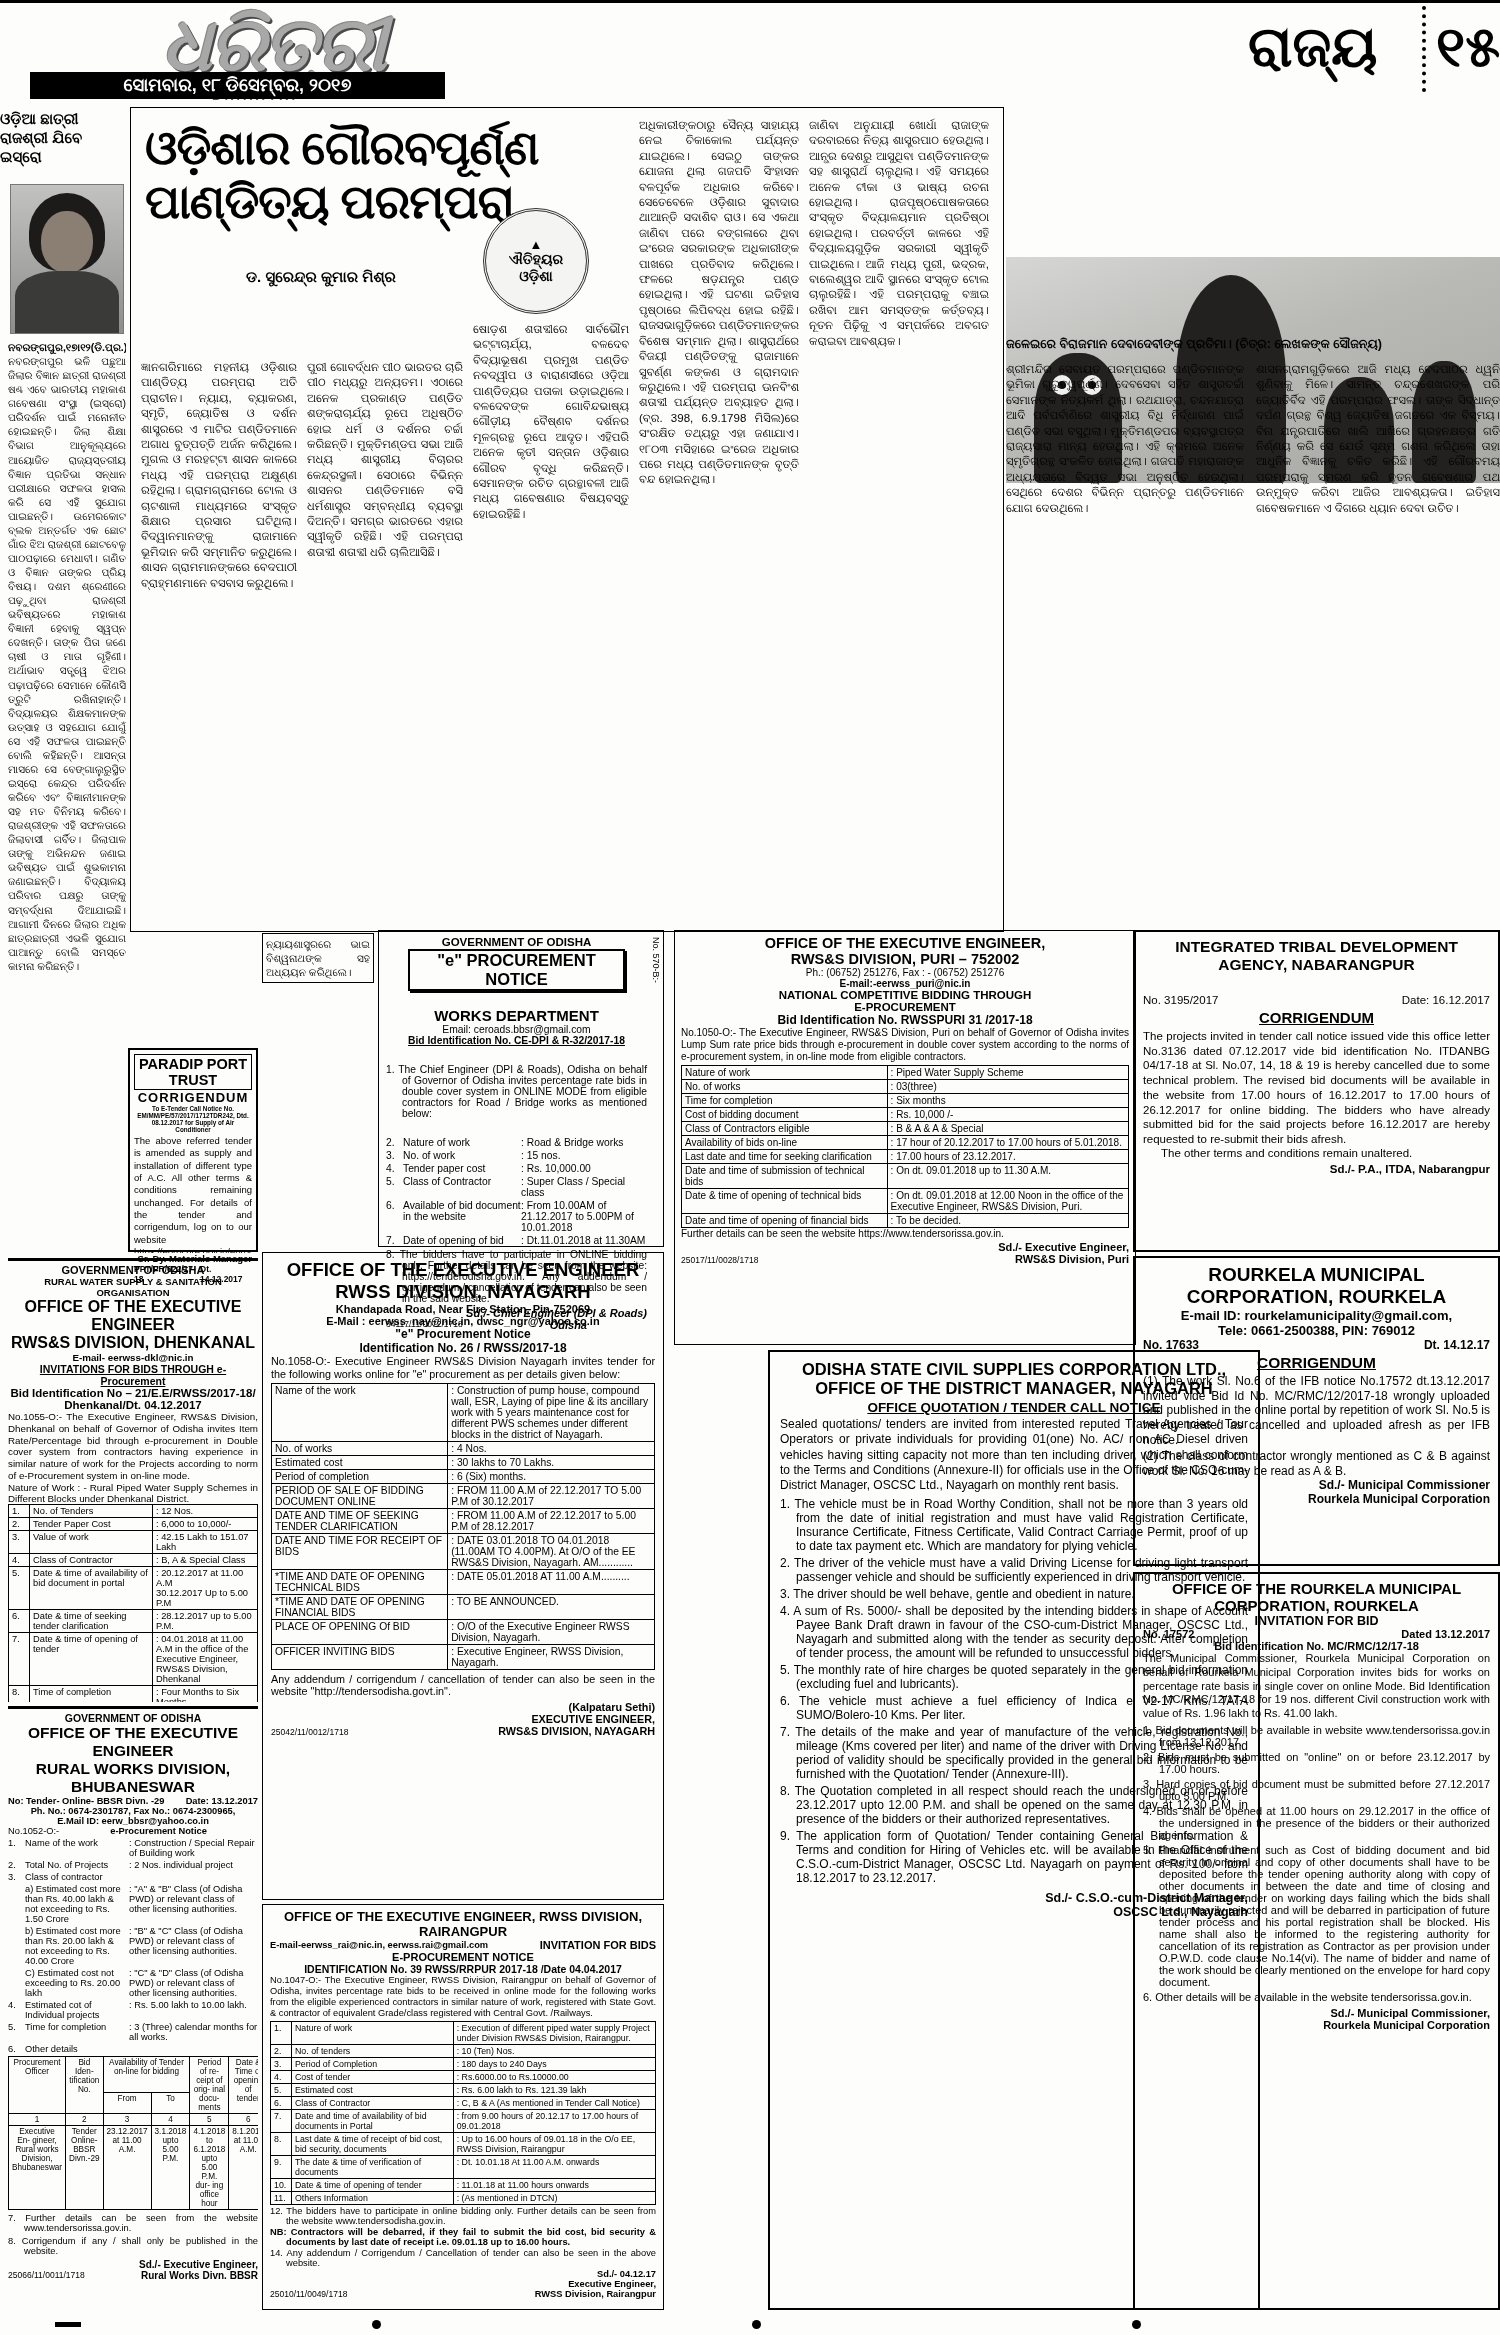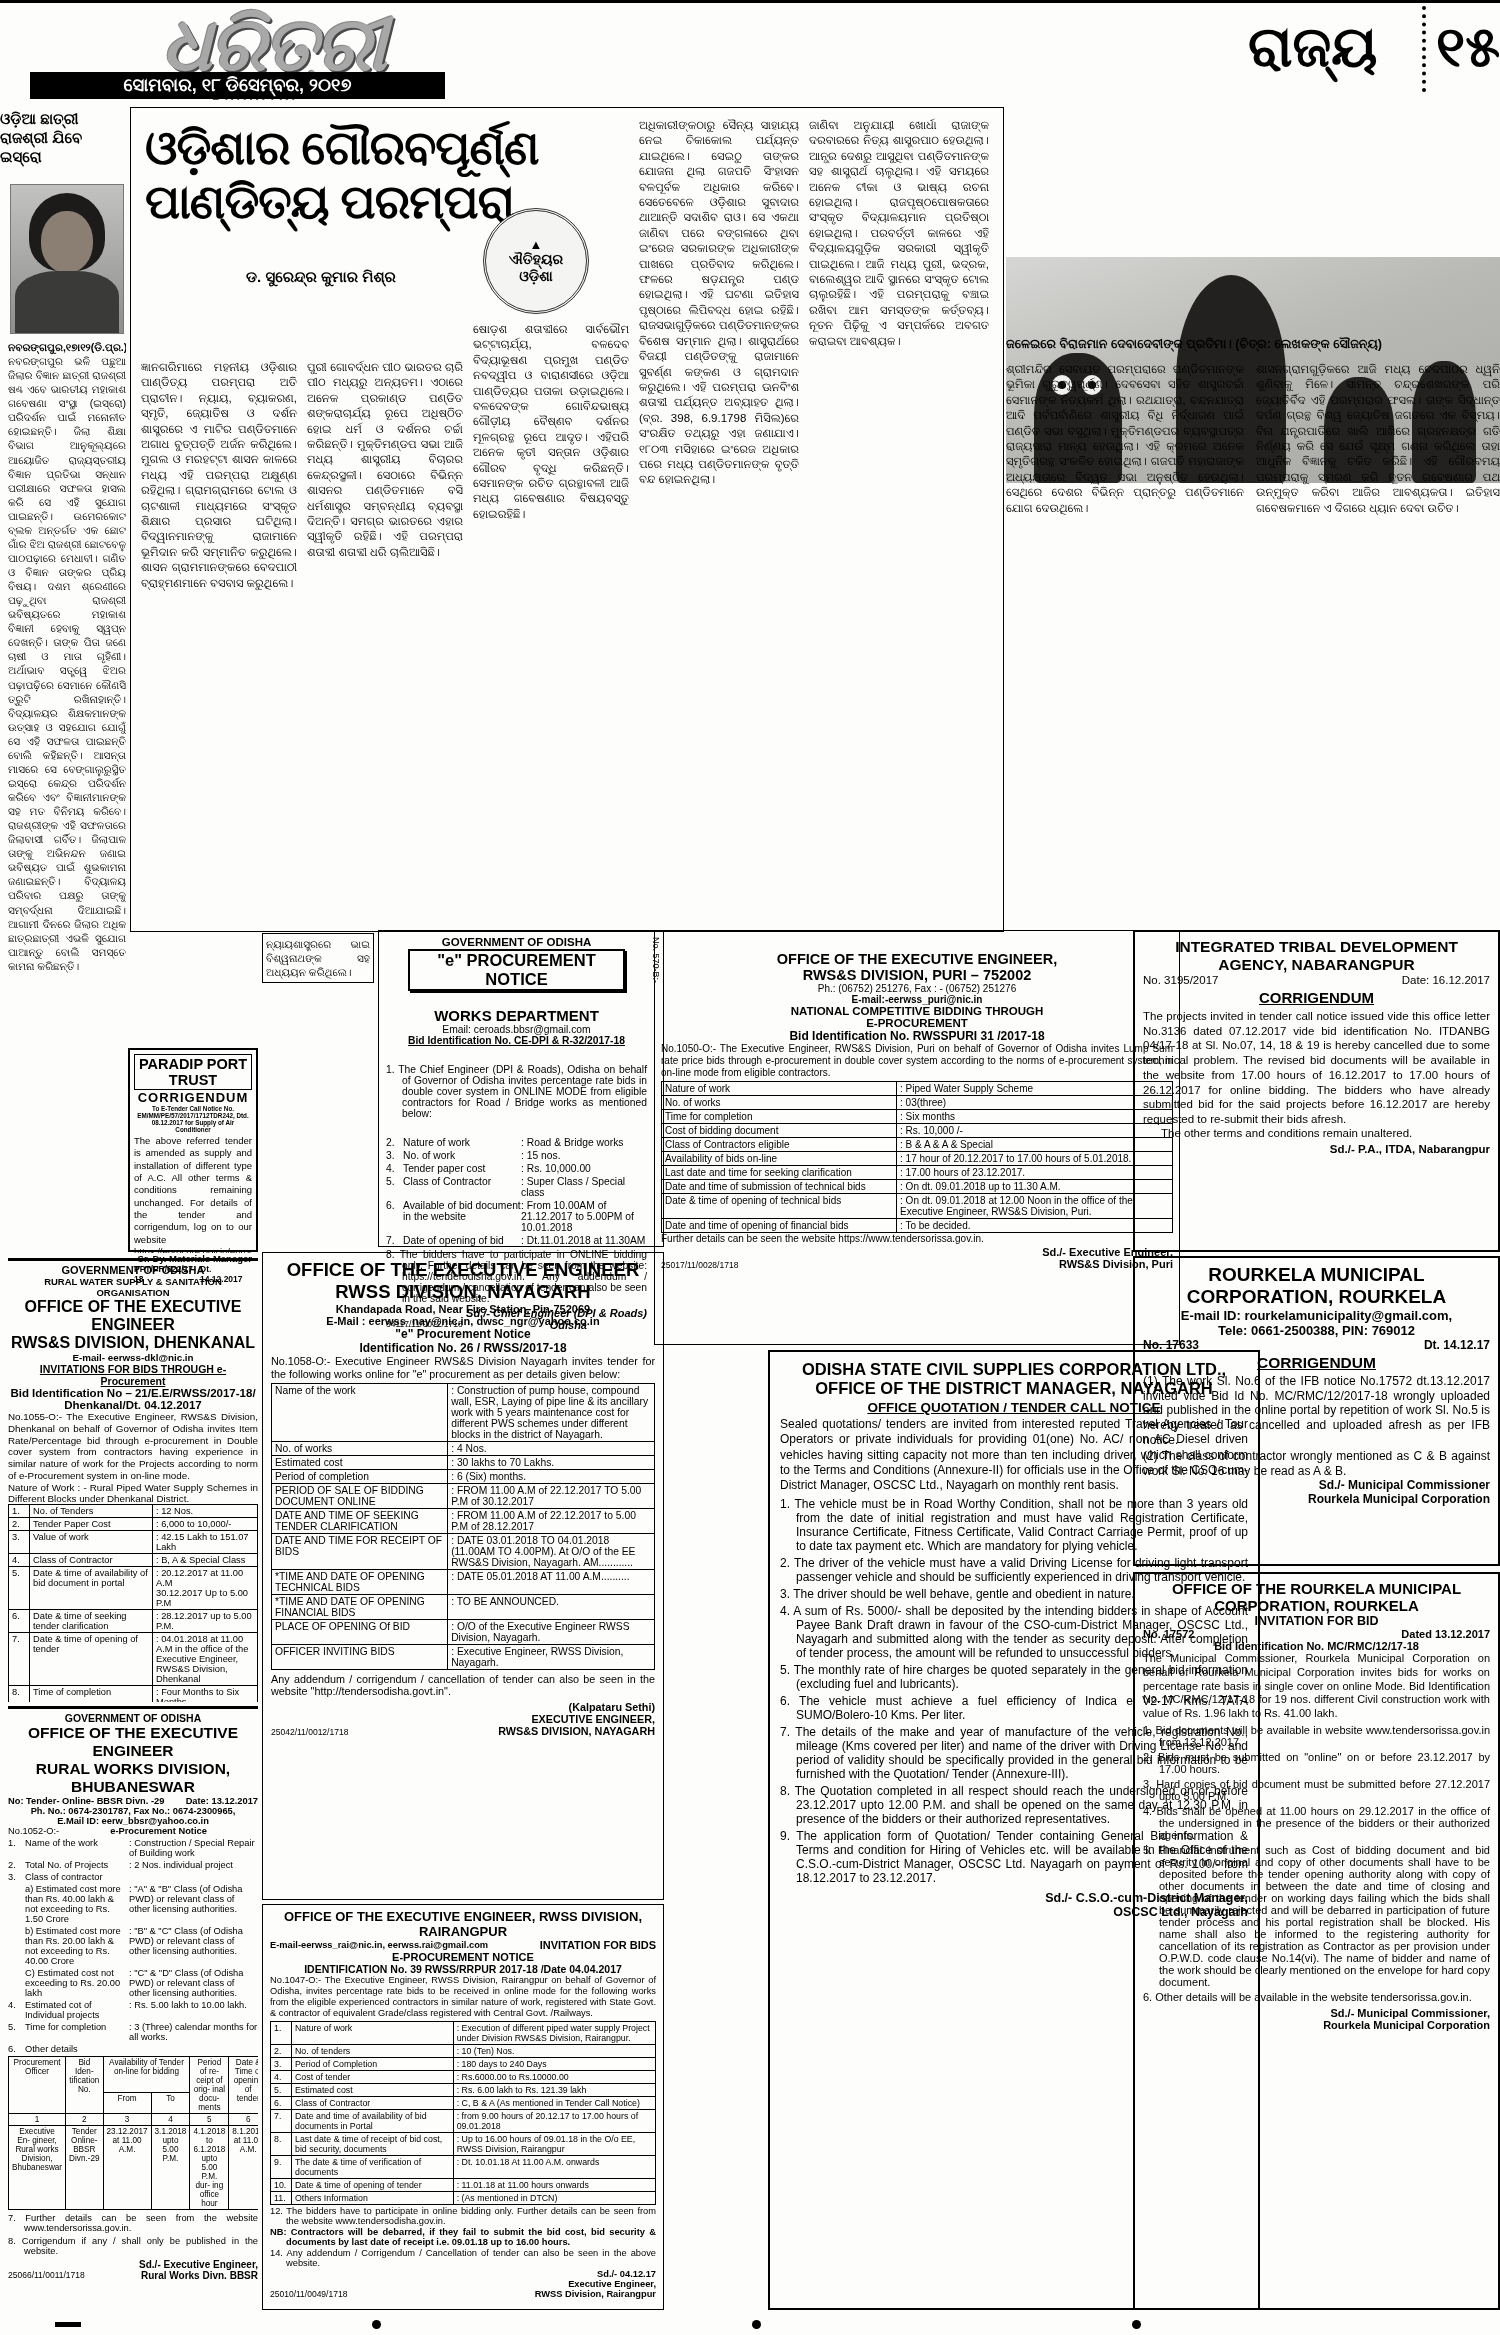--- a/index.html
+++ b/index.html
@@ -151,21 +151,21 @@
         <span style="flex:1">:  Dt.11.01.2018 at 11.30AM</span>
       </div>
     <div class="hang">8.  The bidders have to participate in ONLINE bidding only. Further details can be seen from the website: https://tenderodisha.gov.in. Any addendum / corrigendum / cancellation of tender can also be seen in the said website.</div>
     <div class="b i rgt" style="font-size:11px">Sd./- Chief Engineer (DPI &amp; Roads)</div>
     <div style="display:flex;justify-content:space-between">
       <span style="font-size:8.5px">34117/11/0072/1718</span>
       <span class="b i" style="font-size:11px;margin-right:60px">Odisha</span>
     </div>
   </div>
 
-  <div class="abs nbx" style="left:654px;top:930px;width:526px;height:415px;padding:20px 6px;font-size:10px">
+  <div class="abs nbx" style="left:674px;top:930px;width:462px;height:415px;padding:4px 6px;font-size:10px">
     <div class="b c" style="font-size:14.5px">OFFICE OF THE EXECUTIVE ENGINEER,</div>
     <div class="b c" style="font-size:14.5px">RWS&amp;S DIVISION, PURI – 752002</div>
     <div class="c">Ph.: (06752) 251276, Fax : - (06752) 251276</div>
     <div class="b c">E-mail:-eerwss_puri@nic.in</div>
     <div class="b c" style="font-size:11.5px">NATIONAL COMPETITIVE BIDDING THROUGH</div>
     <div class="b c" style="font-size:11.5px">E-PROCUREMENT</div>
     <div class="b c" style="font-size:12px">Bid Identification No. RWSSPURI 31 /2017-18</div>
     <div class="j" style="line-height:1.2">No.1050-O:- The Executive Engineer, RWS&amp;S Division, Puri on behalf of Governor of Odisha invites Lump Sum rate price bids through e-procurement in double cover system according to the norms of e-procurement system, in on-line mode from eligible contractors.</div>
     <table class="t" style="font-size:10px;margin-top:2px">
       <tbody>
@@ -217,21 +217,21 @@
       <span class="b rgt" style="font-size:11px">
         <span>Sd./- Executive Engineer,</span><br>
         <span>RWS&amp;S Division, Puri</span>
       </span>
     </div>
   </div>
 
   <div class="abs nbx2" style="left:1133px;top:930px;width:367px;height:322px;padding:6px 8px;font-size:11.5px">
     <div class="b c" style="font-size:15.5px">INTEGRATED TRIBAL DEVELOPMENT</div>
     <div class="b c" style="font-size:15.5px">AGENCY, NABARANGPUR</div>
-    <div style="display:flex;justify-content:space-between;margin-top:0">
+    <div style="display:flex;justify-content:space-between;margin-top:20px">
       <span>No. 3195/2017</span>
       <span>Date: 16.12.2017</span>
     </div>
     <div class="b c u" style="font-size:15px;margin:3px 0">CORRIGENDUM</div>
     <div class="j" style="line-height:1.28">The projects invited in tender call notice issued vide this office letter No.3136 dated 07.12.2017 vide bid identification No. ITDANBG 04/17-18 at Sl. No.07, 14, 18 &amp; 19 is hereby cancelled due to some technical problem. The revised bid documents will be available in the website from 17.00 hours of 16.12.2017 to 17.00 hours of 26.12.2017 for online bidding. The bidders who have already submitted bid for the said projects before 16.12.2017 are hereby requested to re-submit their bids afresh.</div>
     <div style="text-indent:18px">The other terms and conditions remain unaltered.</div>
     <div class="b rgt" style="margin-top:4px">Sd./- P.A., ITDA, Nabarangpur</div>
   </div>
 
   <div class="abs topline clip" style="left:8px;top:1258px;width:250px;height:444px;padding-top:3px;font-size:9.8px">

